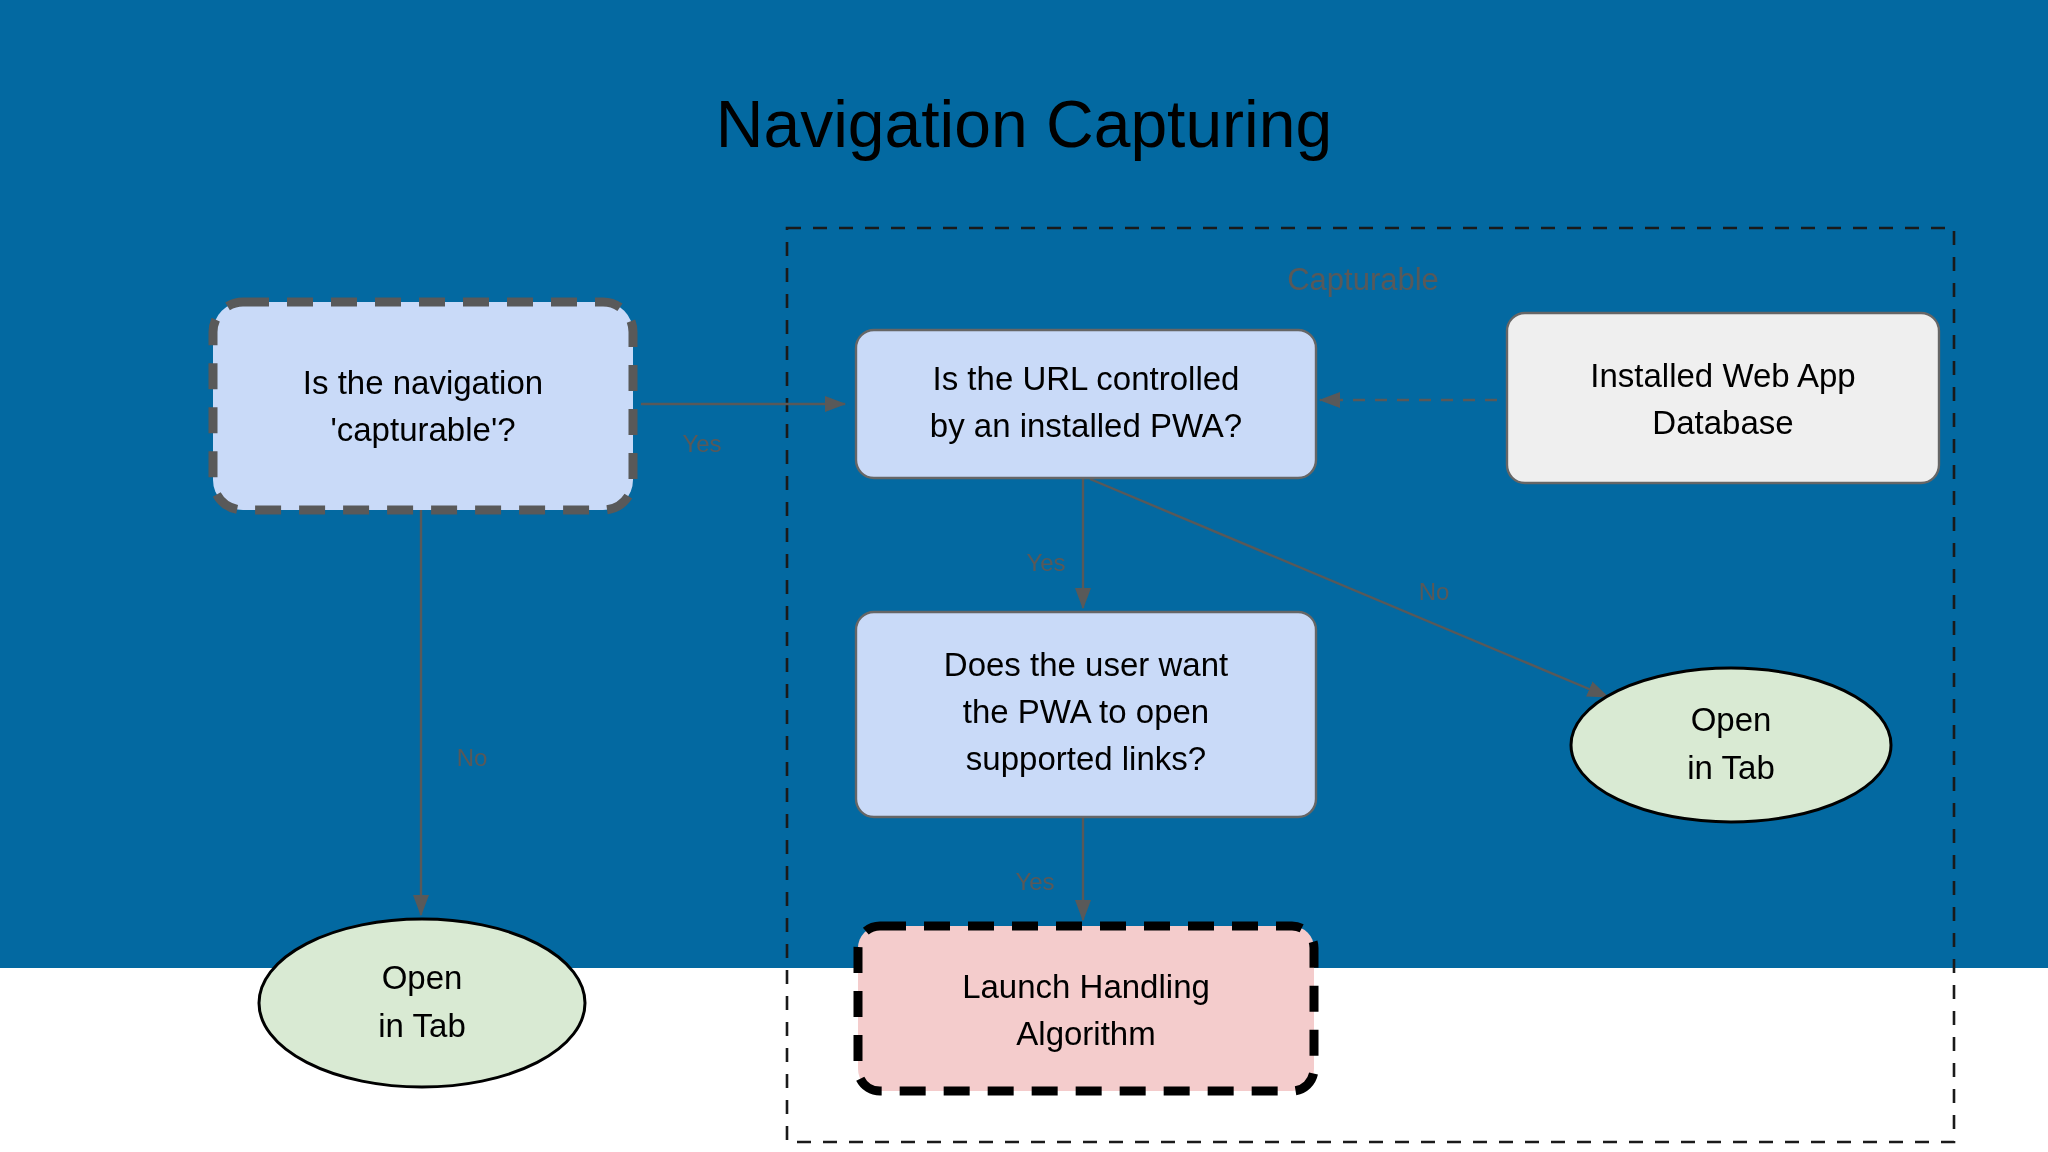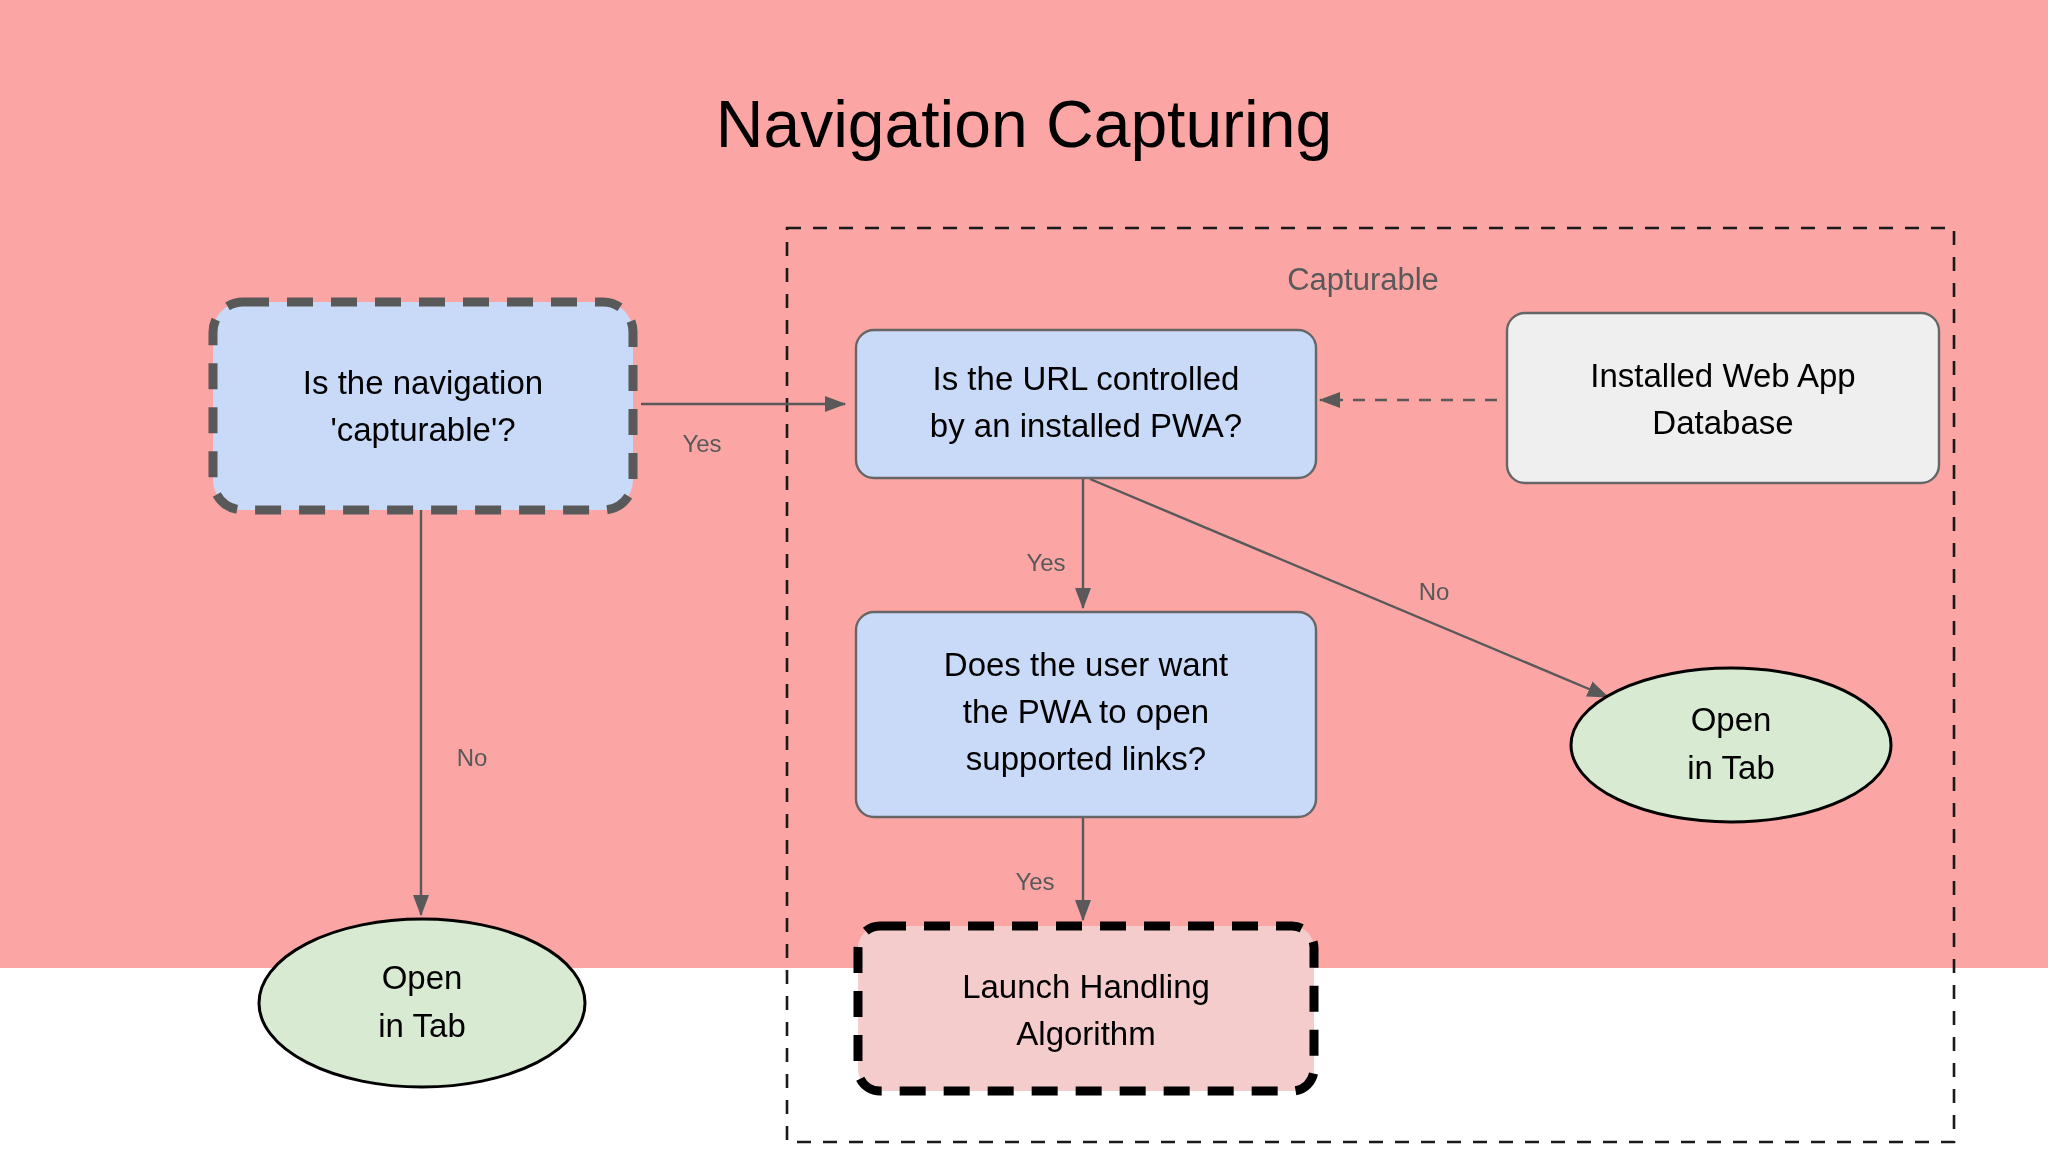--- a/index.html
+++ b/index.html
@@ -11,21 +11,21 @@
   body {
     width: 2048px;
     height: 1152px;
     overflow: hidden;
     font-family: "Liberation Sans", sans-serif;
   }
   #diagram-root {
     position: relative;
     width: 2048px;
     height: 968px;
-    background: #fca5a5;
+    background: #0369a1;
   }
   svg#flow {
     position: absolute;
     top: 0;
     left: 0;
     width: 2048px;
     height: 1152px;
     display: block;
   }
   text {

